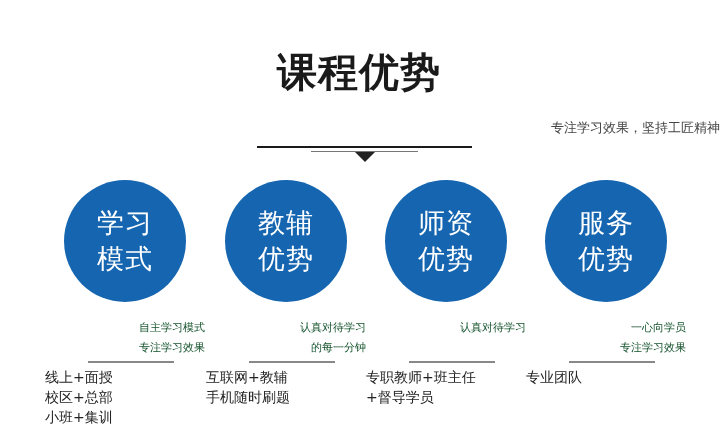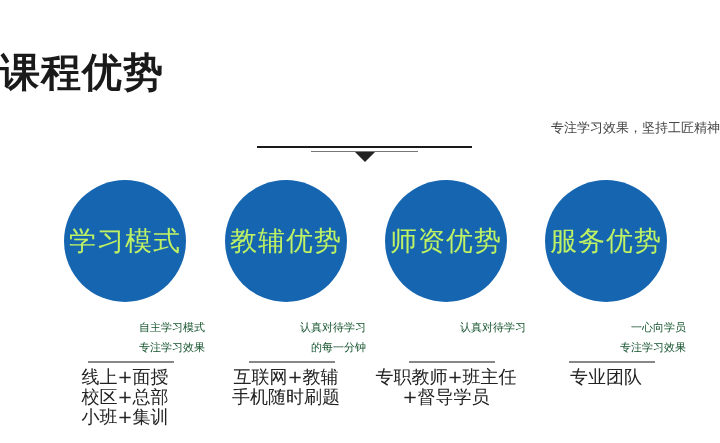--- a/index.html
+++ b/index.html
@@ -1,53 +1,53 @@
 <!DOCTYPE html>
 <html><head>
 <meta charset="utf-8">
 <style>
   html, body { margin: 0; padding: 0; }
   body {
     width: 720px; height: 443px; background: #ffffff; position: relative; overflow: hidden;
     font-family: "DejaVu Sans", "Liberation Sans", sans-serif;
   }
   .title {
-    position: absolute; left: 0; width: 718px; top: 48px; text-align: left;
+    position: absolute; left: 0; width: 718px; top: 48px; text-align: center;
     font-size: 40px; font-weight: bold; color: #1a1a1a; letter-spacing: 1px; line-height: 48px;
   }
   .subtitle {
     position: absolute; left: 0; width: 720px; top: 119px; text-align: right;
     font-size: 13px; color: #444; line-height: 18px;
   }
   .line-thick {
     position: absolute; left: 257px; width: 215px; top: 146px; height: 2px; background: #1a1a1a;
   }
   .line-thin {
     position: absolute; left: 311px; width: 107px; top: 151px; height: 1px; background: #777;
   }
   .arrow {
     position: absolute; left: 355px; top: 152px; width: 0; height: 0;
     border-left: 10px solid transparent; border-right: 10px solid transparent; border-top: 10px solid #222;
   }
   .col { position: absolute; top: 180px; width: 160px; }
   .circle {
     position: absolute; left: 19px; top: 0; width: 122px; height: 122px; border-radius: 50%;
-    background: #1565b0; color: #bef264; display: flex; align-items: center; justify-content: center;
+    background: #1565b0; color: #ffffff; display: flex; flex-direction: column; align-items: center; justify-content: center;
   }
   .circle span { font-size: 27px; line-height: 36px; letter-spacing: 1px; }
   .desc {
     position: absolute; top: 138px; left: 0; width: 160px; text-align: right;
     font-size: 11px; color: #14532d; line-height: 20px;
   }
   .divider {
     position: absolute; top: 181px; left: 43px; width: 86px; height: 2px; background: #888;
   }
   .features {
-    position: absolute; top: 187px; left: 0; width: 160px; text-align: center;
-    font-size: 18px; color: #222; line-height: 20px;
+    position: absolute; top: 187px; left: 0; width: 160px; text-align: left;
+    font-size: 14px; color: #222; line-height: 20px;
   }
 </style>
 </head>
 <body>
 
 <div class="title">课程优势</div>
 <div class="subtitle">专注学习效果，坚持工匠精神</div>
 <div class="line-thick"></div>
 <div class="line-thin"></div>
 <div class="arrow"></div>

